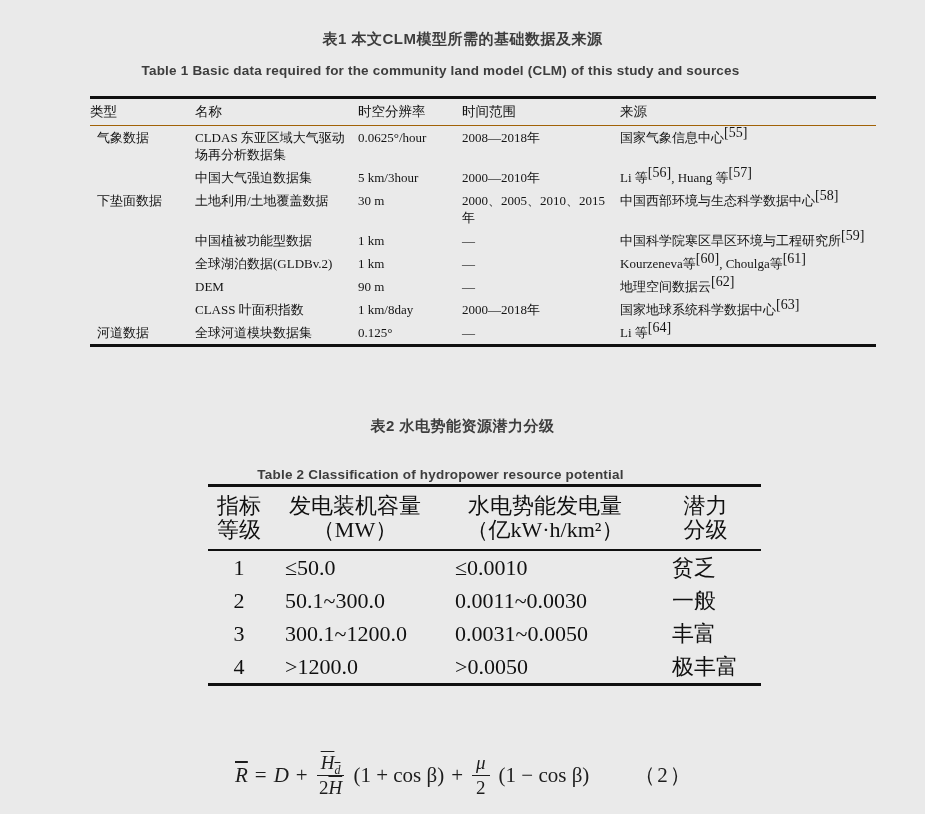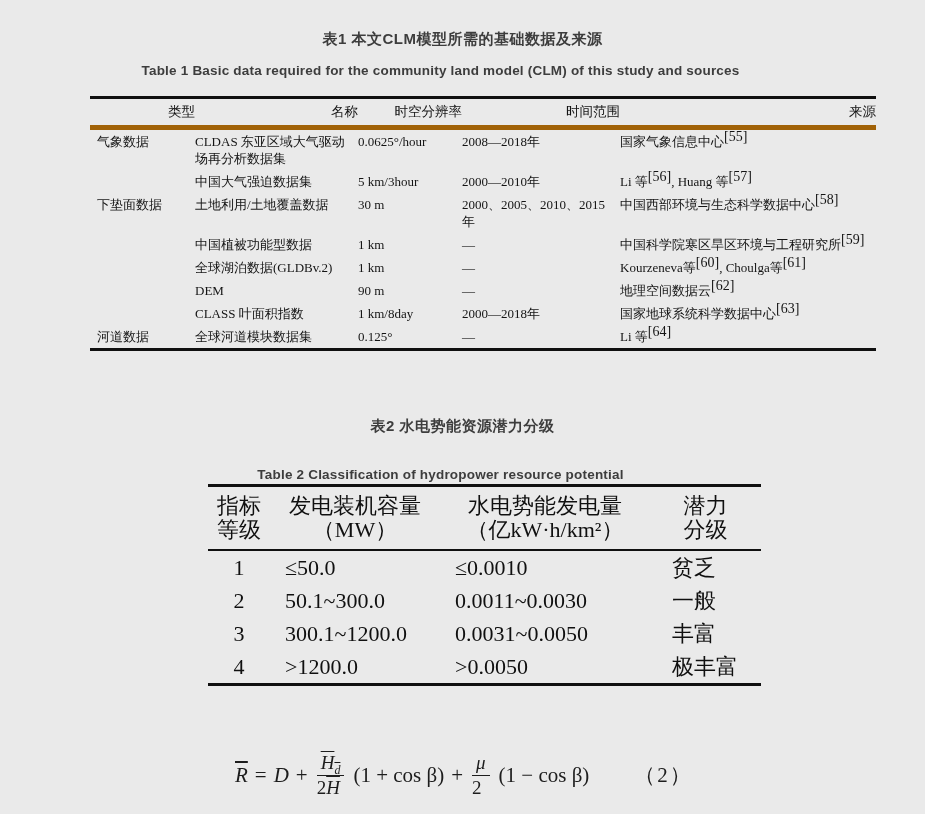--- a/index.html
+++ b/index.html
@@ -25,22 +25,22 @@
 
   table { border-collapse:collapse; table-layout:fixed; }
 
   
   #table1 {
     position:absolute; left:90px; top:96px; width:786px;
     font-size:13px; color:#141414;
     border-top:3px solid #101010; border-bottom:3px solid #101010;
   }
   #table1 thead th {
-    font-weight:normal; text-align:right; font-size:13.5px;
-    padding:4px 0 4px; border-bottom:5px solid #a16207;
+    font-weight:normal; text-align:left; font-size:13.5px;
+    padding:4px 0 4px; border-bottom:1px solid #a16207;
   }
   #table1 tbody td {
     padding:3px 6px 3px 0; vertical-align:top; line-height:17px;
     text-align:left;
   }
   #table1 td.c0 { padding-left:7px; }
   #table1 sup { font-size:14px; line-height:0; }
 
   
   #table2 {
@@ -60,21 +60,21 @@
 
   
   #formula {
     position:absolute; left:235px; top:740px; height:70px;
     display:flex; align-items:center; gap:7px;
     font-size:21px; color:#1d1d1d;
   }
   .v { font-style:italic; }
   .ol { text-decoration:overline; }
   .frac {
-    display:inline-flex; flex-direction:column; align-items:flex-start;
+    display:inline-flex; flex-direction:column; align-items:center;
     vertical-align:middle; font-size:19px; line-height:22px; margin:0 2px;
   }
   .fnum { border-bottom:1.5px solid #1d1d1d; padding:0 4px 1px; }
   .fden { padding-top:1px; }
   #formula sub { font-size:12px; line-height:0; }
   .eq-number { margin-left:38px; letter-spacing:2px; }
 </style>
 </head>
 <body>
 

